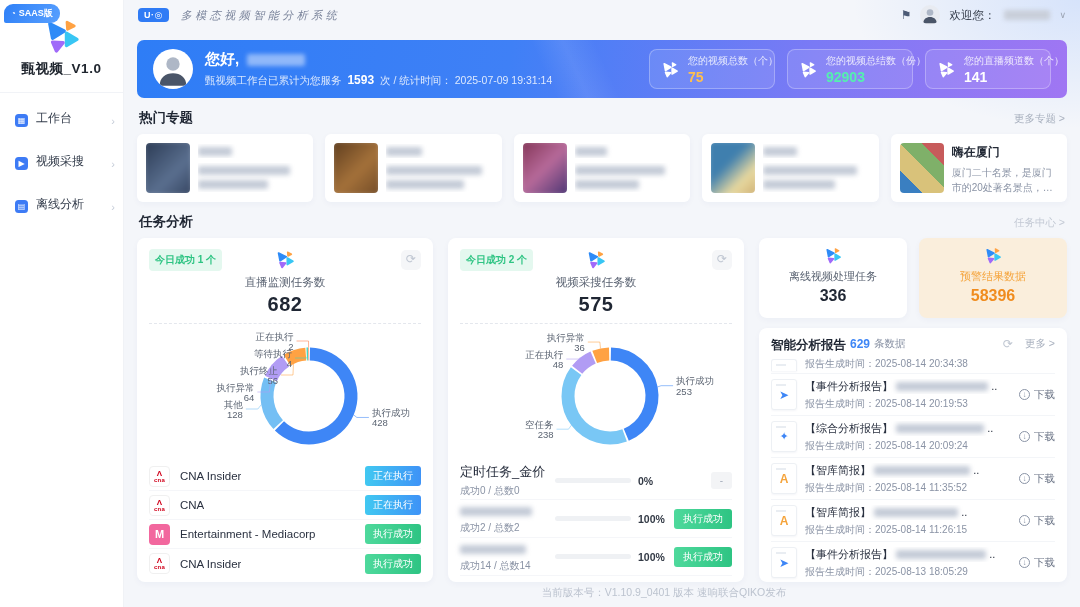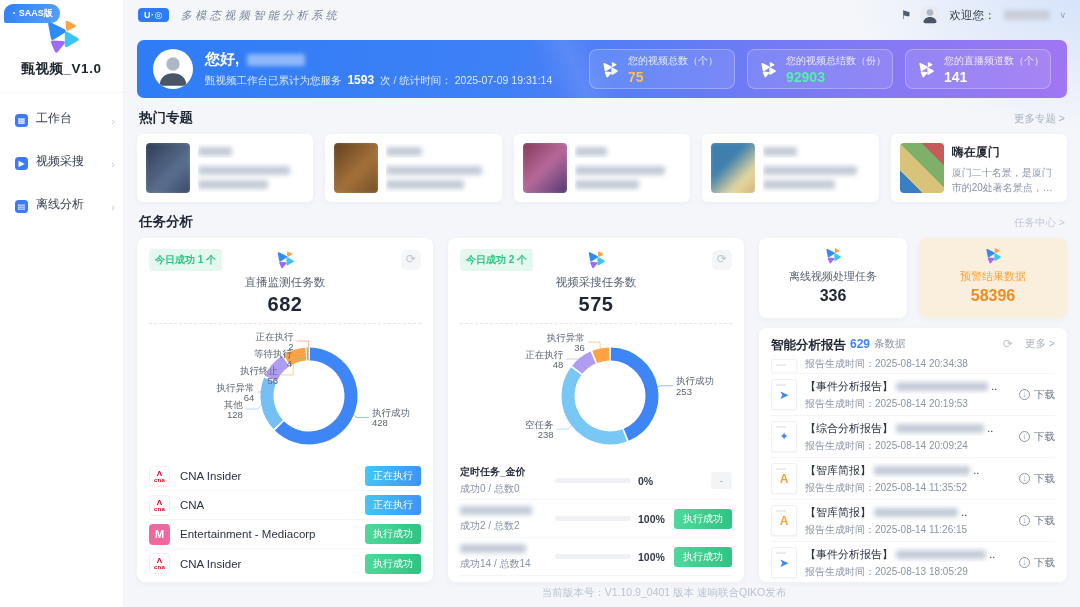--- a/index.html
+++ b/index.html
@@ -32,21 +32,21 @@
   .caret-ico::before{content:"∨"}
   .content{position:relative;padding:10px 13px 0}
   
   .banner{height:58px;border-radius:7px;background:linear-gradient(100deg,#2E7DF6 0%,#3F80F6 40%,#7A7AF5 72%,#A076F3 100%);display:flex;align-items:center;padding:0 16px;color:#fff;position:relative;overflow:hidden}
   .banner::before{content:"";position:absolute;left:26%;top:-60px;width:420px;height:240px;background:linear-gradient(60deg,transparent 44%,rgba(255,255,255,.09) 50%,transparent 56%);transform:rotate(6deg)}
   .banner-avatar{width:40px;height:40px;border-radius:50%;background:#fff;margin-right:12px;overflow:hidden;flex:none}
   .greet{font-size:15px;font-weight:bold;display:flex;align-items:center;gap:8px}
   .service{font-size:10.5px;color:rgba(255,255,255,.82);margin-top:4px}
   .service b{color:#fff;font-size:12px;margin:0 3px}
   .banner-stats{margin-left:auto;display:flex;gap:12px;position:relative}
-  .stat-pill{width:146px;height:40px;border:1px solid rgba(255,255,255,.28);background:rgba(255,255,255,.10);border-radius:8px;display:flex;align-items:center;padding:0 10px;gap:8px}
+  .stat-pill{width:126px;height:40px;border:1px solid rgba(255,255,255,.28);background:rgba(255,255,255,.10);border-radius:8px;display:flex;align-items:center;padding:0 10px;gap:8px}
   .pill-logo{width:20px;height:19px;flex:none;filter:grayscale(1) brightness(2.4)}
   .stat-label{font-size:10px;color:rgba(255,255,255,.82);white-space:nowrap}
   .stat-value{font-size:14px;font-weight:bold;margin-top:1px}
   .v0{color:#FFC04D}.v1{color:#55EFB0}.v2{color:#FFFFFF}
   
   .sec-head{display:flex;align-items:baseline;margin:11px 2px 7px}
   .sec-title{font-size:13.5px;font-weight:bold;color:#1F2633}
   .sec-more{margin-left:auto;font-size:10.5px;color:#A8B0BE;cursor:pointer}
   .sec-more.lite{color:#C3C9D4}
   
@@ -87,21 +87,21 @@
   .cna .a{font-size:8px;line-height:7px}
   .cna .t{font-size:6px;line-height:6px;letter-spacing:.3px}
   .mc{background:#F2679E;color:#fff;font-weight:bold;font-size:11px}
   .ch-name{font-size:11.5px;color:#2A3140;white-space:nowrap;overflow:hidden}
   .ch-badge{margin-left:auto;font-size:10px;color:#fff;padding:3px 8px;border-radius:3px;white-space:nowrap}
   .running{background:linear-gradient(90deg,#41C8F1,#3E93F7)}
   .success{background:linear-gradient(90deg,#4ED99C,#2EC483)}
   
   .sc-row{display:flex;align-items:center;height:38px;border-bottom:1px solid #F5F6F9}
   .sc-left{width:88px;min-width:0}
-  .sc-title{font-size:10px;font-weight:bold;color:#2A3140;white-space:nowrap}
+  .sc-title{font-size:13px;font-weight:normal;color:#2A3140;white-space:nowrap}
   .sc-stats{font-size:10px;color:#8A93A5;margin-top:3px}
   .sc-bar{width:76px;height:5px;background:#EFF1F4;border-radius:3px;margin:0 7px;overflow:hidden;flex:none}
   .sc-fill{height:100%;background:linear-gradient(90deg,#3BD296,#2EC483);border-radius:3px}
   .sc-pct{width:32px;font-size:10.5px;font-weight:bold;color:#333A46;flex:none}
   .sc-badge{margin-left:auto;font-size:10px;padding:3px 9px;border-radius:3px;color:#fff;white-space:nowrap}
   .b-none{background:#F3F4F6;color:#A6AEBC}
   
   .right-col{width:308px;display:flex;flex-direction:column;flex:none}
   .mini-row{display:flex;gap:12px}
   .tcard.mini{flex:1;height:80px;padding:8px 8px;text-align:center}

